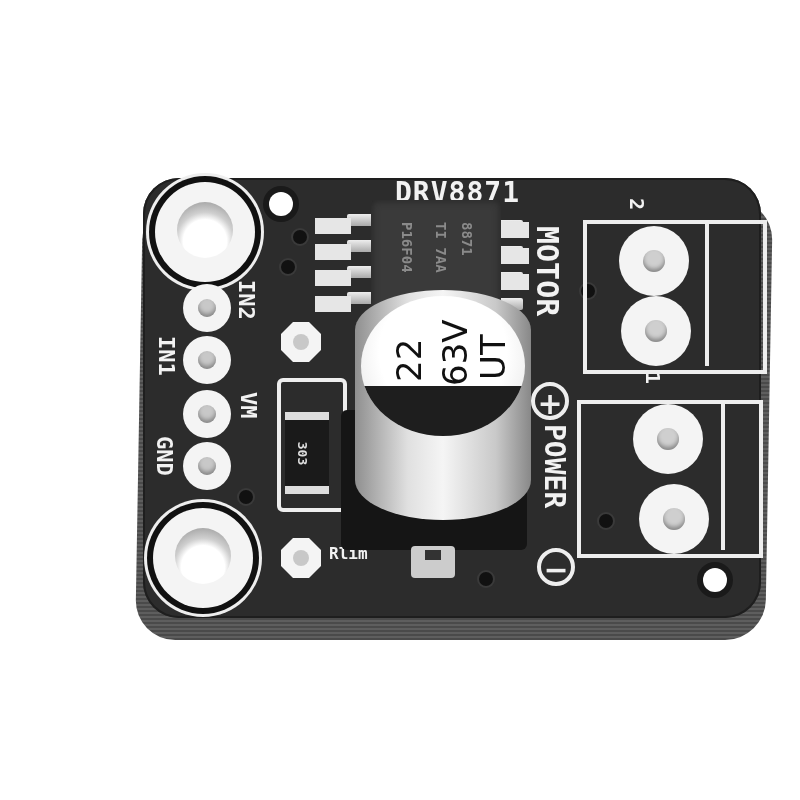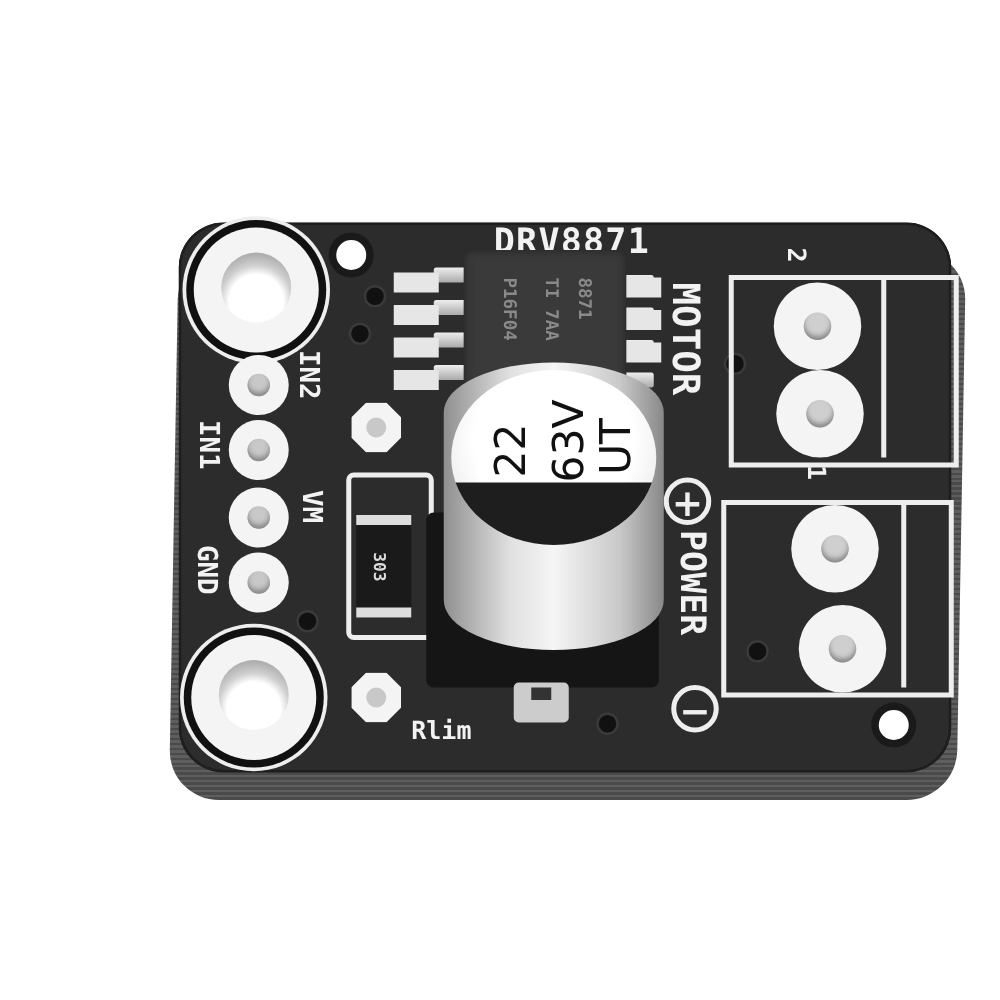--- a/index.html
+++ b/index.html
@@ -89,21 +89,21 @@
   <div class="octpad" style="left:238px; top:322px;">
       <div class="drill"></div>
     </div>
   <div class="octpad" style="left:238px; top:538px;">
       <div class="drill"></div>
     </div>
   <div class="resistor-outline"></div>
   <div class="resistor">
     <span class="resistor-mark">303</span>
   </div>
-  <div class="silk" style="left:286px; top:572px; font-size:20px;">Rlim</div>
+  <div class="silk" style="left:286px; top:544px; font-size:16px;">Rlim</div>
 
   <div class="lead" style="left:304px; top:214px;"></div>
   <div class="lead" style="left:304px; top:240px;"></div>
   <div class="lead" style="left:304px; top:266px;"></div>
   <div class="lead" style="left:304px; top:292px;"></div>
   <div class="lead" style="left:454px; top:220px;"></div>
   <div class="lead" style="left:454px; top:246px;"></div>
   <div class="lead" style="left:454px; top:272px;"></div>
   <div class="lead" style="left:454px; top:298px;"></div>
   <div class="tpad" style="left:272px; top:218px;"></div>

